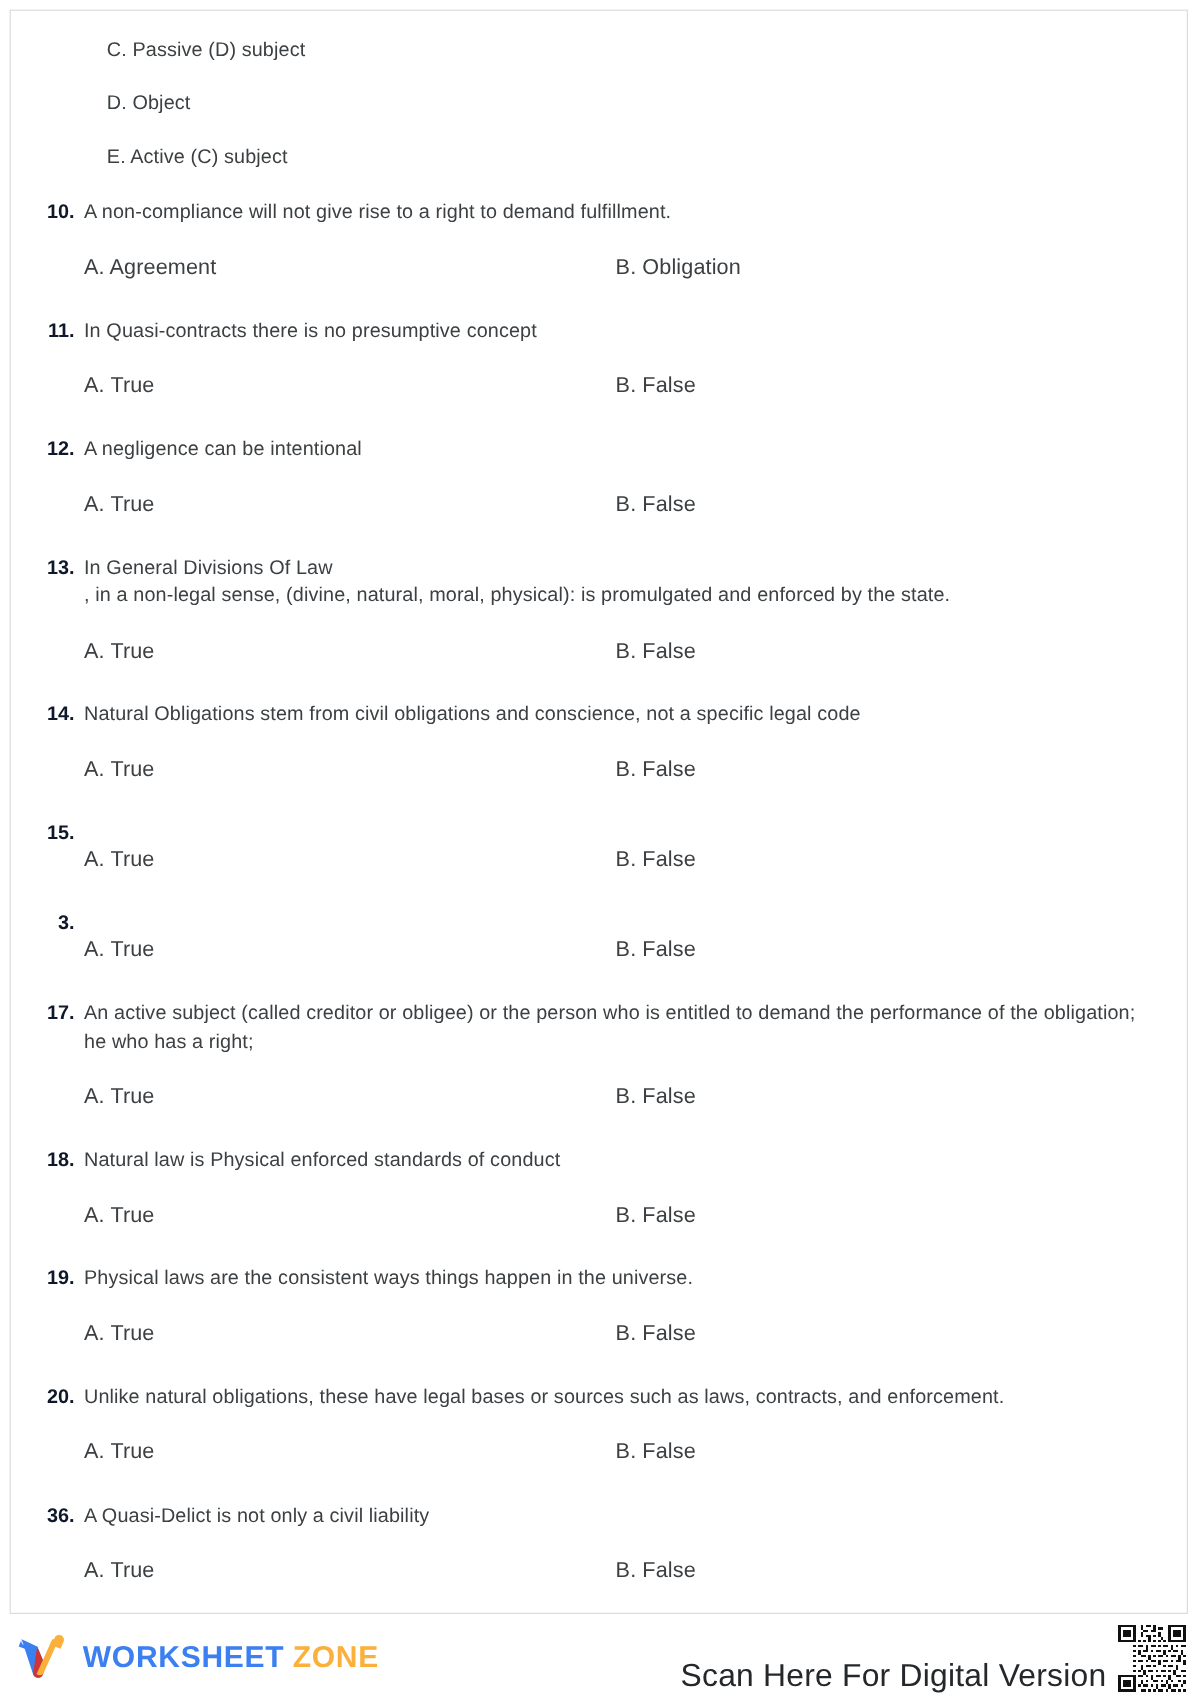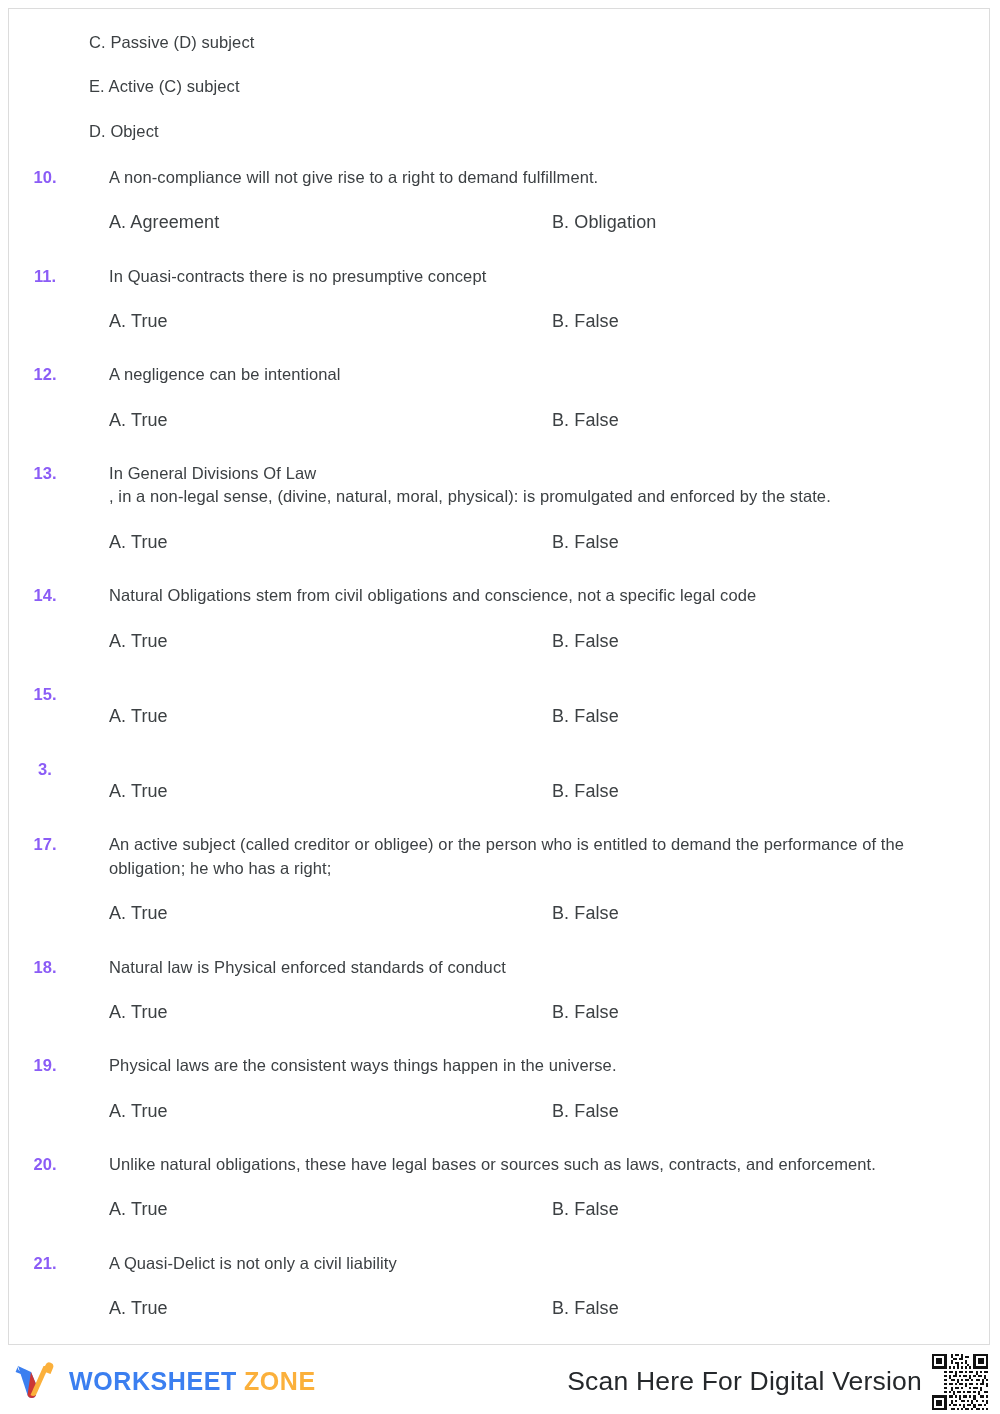--- a/index.html
+++ b/index.html
@@ -48,31 +48,30 @@
 
   
   .question {
     display: flex;
     align-items: flex-start;
     margin-bottom: 12px;
   }
   .q-num {
     flex: 0 0 auto;
     width: 34px;
-    text-align: center;
+    text-align: right;
     font-size: 16.5px;
     font-weight: 700;
-    color: #8b5cf6;
+    color: #0f172a;
     line-height: 1.4;
     padding-top: 0px;
   }
   .q-body {
     flex: 1 1 auto;
     padding-left: 8px;
-    margin-left: 39px;
   }
   .q-text {
     font-size: 16.5px;
     line-height: 1.42;
     color: #3c4043;
     letter-spacing: 0.1px;
     max-width: 885px;
   }
   .q-text .second-line {
     display: block;
@@ -120,21 +119,21 @@
     font-size: 25px;
     font-weight: 700;
     letter-spacing: 0.6px;
     white-space: nowrap;
   }
   .brand-text .w1 { color: #3b7ff0; }
   .brand-text .w2 { color: #fbb03b; margin-left: 7px; }
 
   .scan-area {
     display: flex;
-    align-items: center;
+    align-items: flex-end;
     gap: 8px;
   }
   .scan-text {
     font-size: 26.5px;
     color: #25282b;
     letter-spacing: 0.2px;
     white-space: nowrap;
     font-weight: 400;
   }
   .qr {
@@ -145,22 +144,22 @@
   }
 </style>
 </head>
 <body>
 
 <div class="page">
   <div class="page-inner">
 
     <div class="lead-options">
       <div class="lead-option">C. Passive (D) subject</div>
+      <div class="lead-option">D. Object</div>
       <div class="lead-option">E. Active (C) subject</div>
-      <div class="lead-option">D. Object</div>
     </div>
 
     <div class="question">
       <div class="q-num">10.</div>
       <div class="q-body">
         <div class="q-text">A non-compliance will not give rise to a right to demand fulfillment.</div>
         <div class="answers">
           <div class="answer col-a">A. Agreement</div>
           <div class="answer col-b">B. Obligation</div>
         </div>
@@ -269,21 +268,21 @@
       <div class="q-body">
         <div class="q-text">Unlike natural obligations, these have legal bases or sources such as laws, contracts, and enforcement.</div>
         <div class="answers">
           <div class="answer col-a">A. True</div>
           <div class="answer col-b">B. False</div>
         </div>
       </div>
     </div>
 
     <div class="question">
-      <div class="q-num">21.</div>
+      <div class="q-num">36.</div>
       <div class="q-body">
         <div class="q-text">A Quasi-Delict is not only a civil liability</div>
         <div class="answers">
           <div class="answer col-a">A. True</div>
           <div class="answer col-b">B. False</div>
         </div>
       </div>
     </div>
 
   </div>

